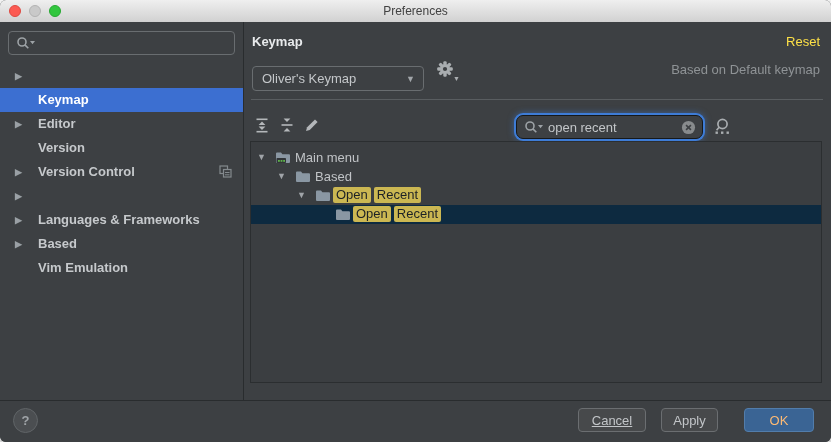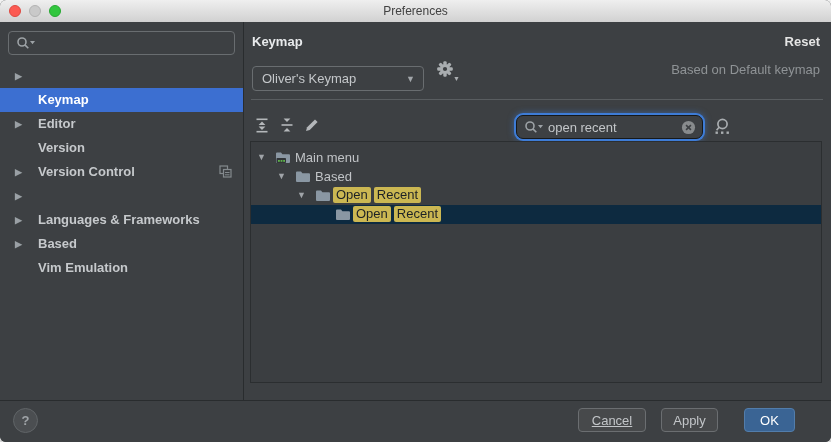--- a/index.html
+++ b/index.html
@@ -21,21 +21,21 @@
                border-radius:4px;box-sizing:border-box;display:flex;align-items:center;padding-left:7px;background:#3d4043;}
   .nav{position:absolute;left:0;top:42px;width:243px;}
   .nav-item{position:relative;height:24px;line-height:24px;padding-left:38px;color:#c6c9cc;
             font-weight:700;white-space:nowrap;cursor:default;}
   .nav-item .arrow{position:absolute;left:15px;top:0;color:#9aa0a5;font-size:9px;}
   .nav-item.selected{background:#3c6fd1;color:#ffffff;}
   .nav-item .shared{position:absolute;right:11px;top:5px;}
   
   .rightpanel{position:absolute;left:244px;top:22px;width:587px;height:378px;background:#3d4043;}
   .panel-title{position:absolute;left:8px;top:12px;font-weight:700;color:#e8eaec;}
-  .reset-link{position:absolute;right:11px;top:12px;font-weight:700;color:#e5e5e5;cursor:pointer;}
+  .reset-link{position:absolute;right:11px;top:12px;font-weight:400;color:#fde047;cursor:pointer;}
   .combo{position:absolute;left:8px;top:36px;width:172px;height:25px;border:1px solid #696d70;border-radius:4px;
          box-sizing:border-box;display:flex;align-items:center;padding:0 8px 0 9px;color:#c4c7ca;margin-top:8px;}
   .combo .spacer{flex:1;}
   .combo-arrow{color:#a2a6aa;font-size:9px;}
   .gear-wrap{position:absolute;left:192px;top:38px;width:22px;height:22px;cursor:pointer;}
   .gear-drop{position:absolute;right:-2px;bottom:0;color:#a9adb0;font-size:7px;}
   .based-on{position:absolute;right:11px;top:40px;color:#8f9396;}
   .hsep{position:absolute;left:7px;top:77px;width:572px;height:1px;background:#595d60;}
   
   .kb-toolbar{position:absolute;left:0;top:88px;width:587px;height:34px;}
@@ -59,21 +59,21 @@
         line-height:16px;padding:0 3px;margin-right:3px;margin-top:1px;vertical-align:top;}
   
   .footer{position:absolute;left:0;top:400px;width:831px;height:42px;background:#3d4043;border-top:1px solid #292c2e;}
   .help-circle{position:absolute;left:13px;top:7px;width:25px;height:25px;border-radius:50%;
                background:#4b4e51;border:1px solid #606467;box-sizing:border-box;color:#a0a4a8;
                font-weight:700;display:flex;align-items:center;justify-content:center;cursor:pointer;}
   .btn{position:absolute;top:7px;height:24px;box-sizing:border-box;border:1px solid #6b6e71;border-radius:4px;
        background:#47494b;color:#c2c5c8;display:flex;align-items:center;justify-content:center;cursor:pointer;}
   .btn.cancel{left:578px;width:68px;text-decoration:underline;}
   .btn.apply{left:661px;width:57px;}
-  .btn.primary{left:744px;width:51px;background:#3a6494;border-color:#527dab;color:#ffffff;}
+  .btn.primary{left:744px;width:70px;background:#3a6494;border-color:#527dab;color:#fdba74;}
   svg{display:block;}
 </style>
 </head>
 <body>
 
 <div class="window">
 
   <div class="titlebar">
     <span class="light close"></span>
     <span class="light min"></span>

